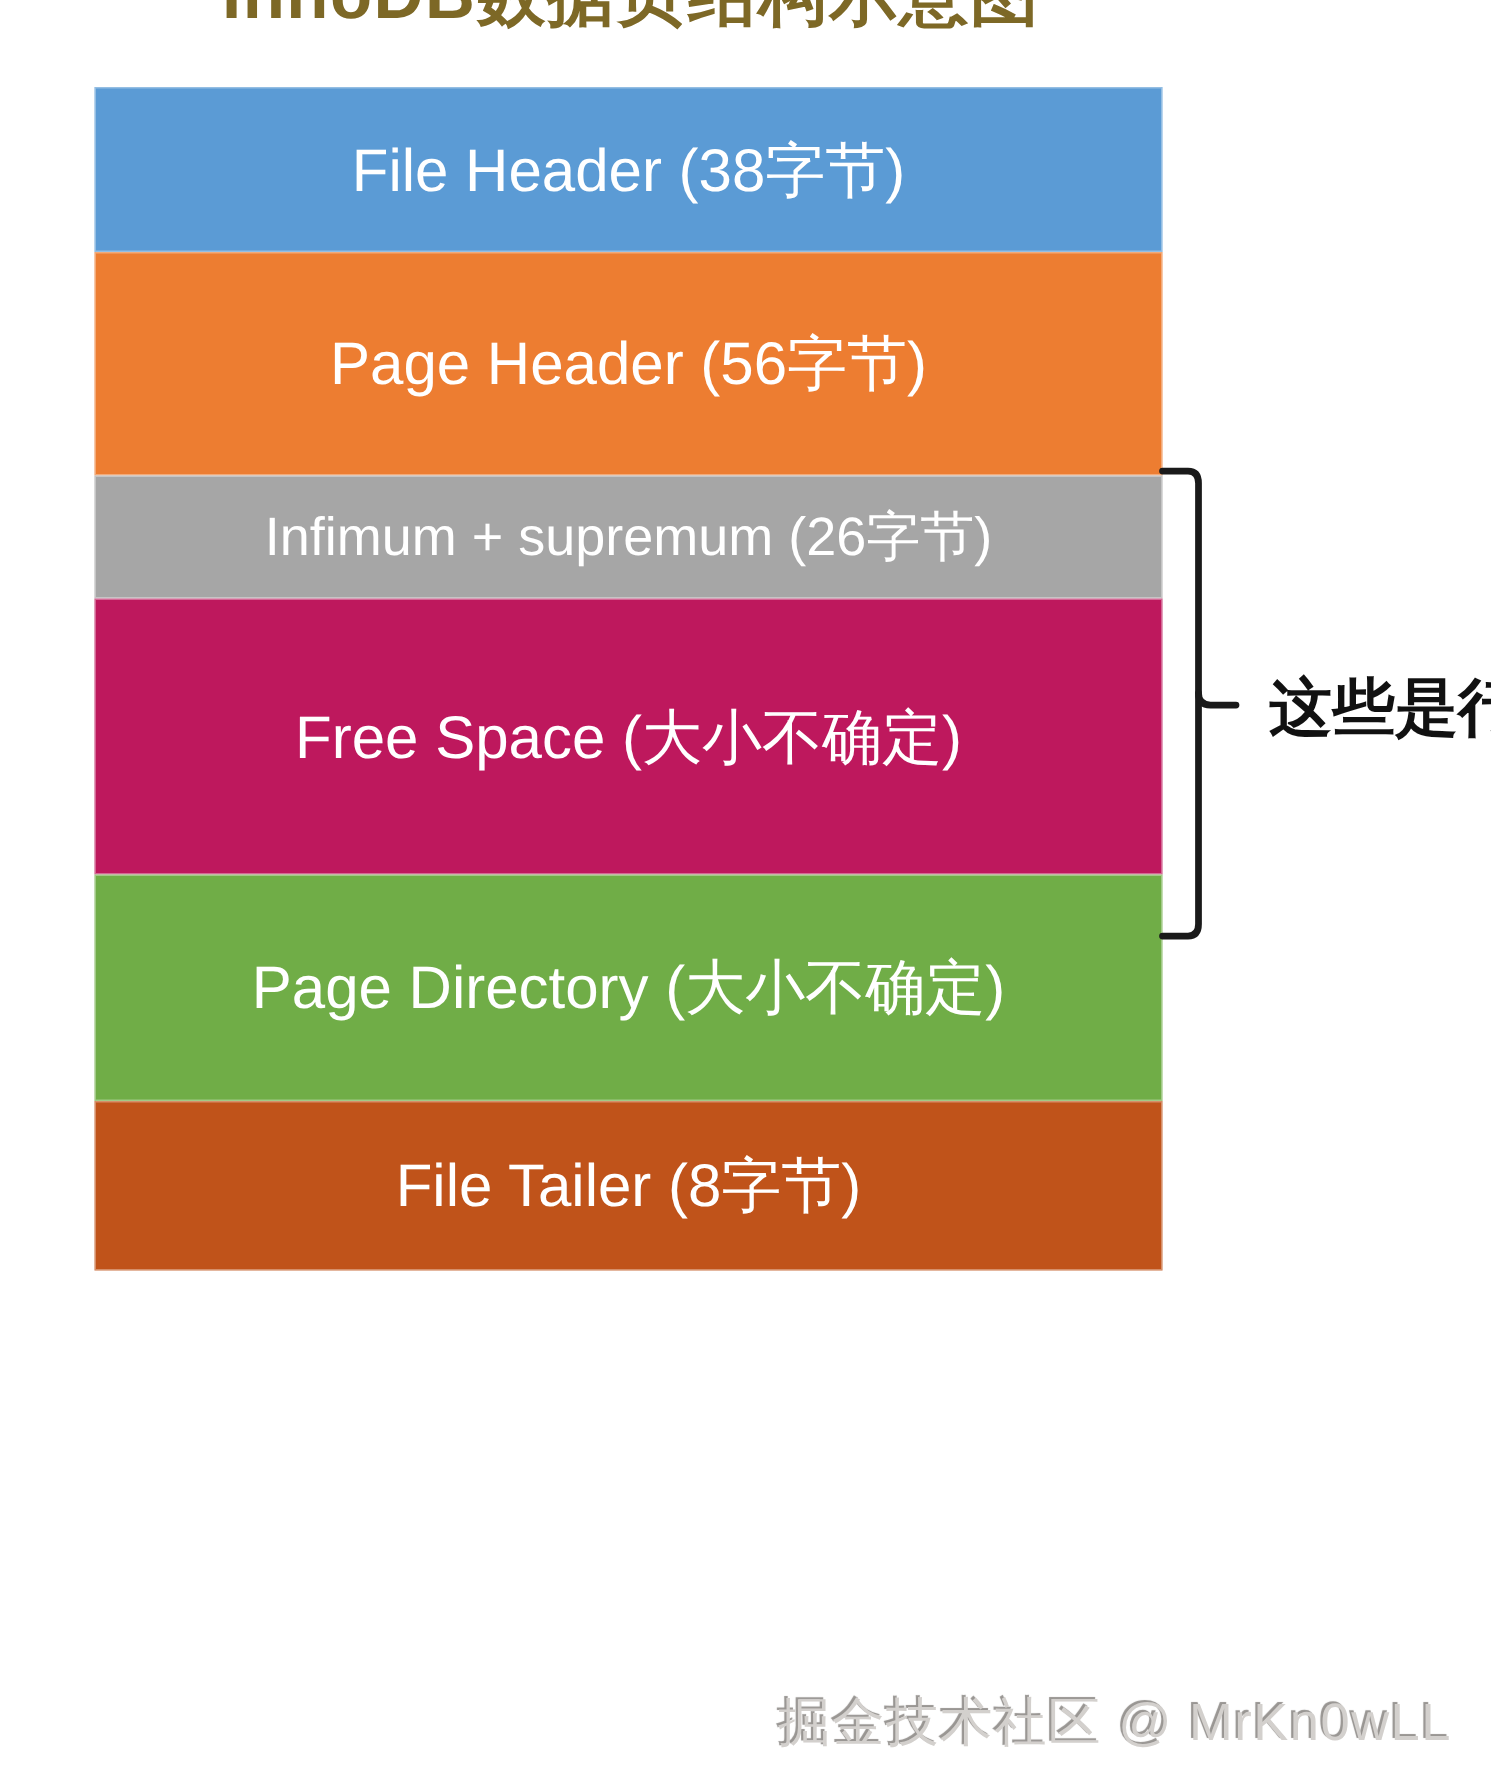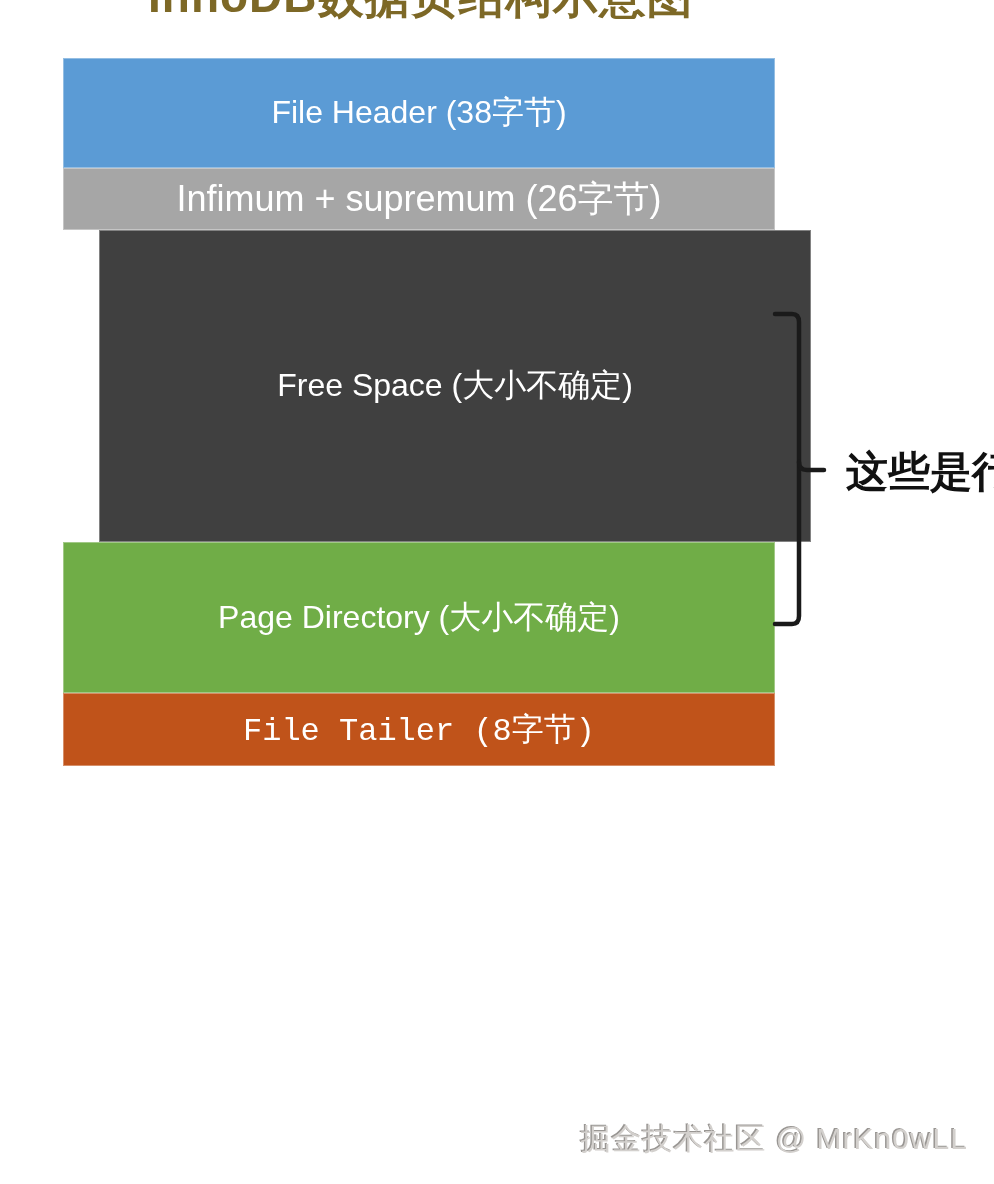--- a/index.html
+++ b/index.html
@@ -30,21 +30,21 @@
     left: 63px;
     top: 58px;
     width: 712px;
   }
   .block {
     width: 100%;
     display: flex;
     align-items: center;
     justify-content: center;
     color: #ffffff;
-    font-size: 32px;
+    font-size: 40px;
     font-weight: 400;
     box-sizing: border-box;
     outline: 1px solid rgba(255,255,255,0.35);
     outline-offset: -1px;
     text-align: center;
   }
   .block.small-text {
     font-size: 36px;
   }
   .bracket-svg {
@@ -59,47 +59,50 @@
     left: 846px;
     top: 444px;
     font-size: 42px;
     font-weight: bold;
     color: #111111;
     white-space: nowrap;
   }
   .watermark {
     position: absolute;
     right: 26px;
-    bottom: 24px;
-    font-size: 30px;
+    bottom: 12px;
+    font-size: 35px;
     letter-spacing: 1px;
     color: #d3d0cd;
     text-shadow: -1.5px -1.5px 0.5px #999693, 1px 1px 0 #ffffff;
     white-space: nowrap;
   }
 </style>
 </head>
 <body>
 
 <div class="diagram-title" style="color: rgb(125, 104, 38);">InnoDB数据页结构示意图</div>
 
 <div class="stack">
   <div class="block" style="background: rgb(91, 155, 213); height: 110px;">
     <span>File Header (38字节)</span>
   </div>
-  <div class="block small-text" style="background: rgb(166, 166, 166); height: 62px;">
+  <div class="block" style="background: rgb(237, 125, 49); height: 149px;">
+    <span>Page Header (56字节)</span>
+  </div>
+  <div class="block small-text" style="background: rgb(166, 166, 166); height: 82px;">
     <span>Infimum + supremum (26字节)</span>
   </div>
-  <div class="block" style="background: #404040; height: 312px; margin-left: 36px;">
+  <div class="block" style="background: #be185d; height: 184px;">
     <span>Free Space (大小不确定)</span>
   </div>
   <div class="block" style="background: rgb(112, 173, 71); height: 151px;">
     <span>Page Directory (大小不确定)</span>
   </div>
-  <div class="block" style="background: rgb(192, 83, 26); height: 73px; font-family: Liberation Mono, monospace;">
+  <div class="block" style="background: rgb(192, 83, 26); height: 113px;">
     <span>File Tailer (8字节)</span>
   </div>
 </div>
 
 <svg class="bracket-svg" viewBox="0 0 64 320" fill="none" xmlns="http://www.w3.org/2000/svg">
   <path d="M7 5 L24 5 Q31 5 31 13 L31 307 Q31 315 24 315 L7 315" stroke="#1a1a1a" stroke-width="4.5" stroke-linecap="round" stroke-linejoin="round"></path>
   <path d="M31 153 Q31 161 39 161 L56 161" stroke="#1a1a1a" stroke-width="4.5" stroke-linecap="round" stroke-linejoin="round"></path>
 </svg>
 
 <div class="annotation-label">这些是行</div>

